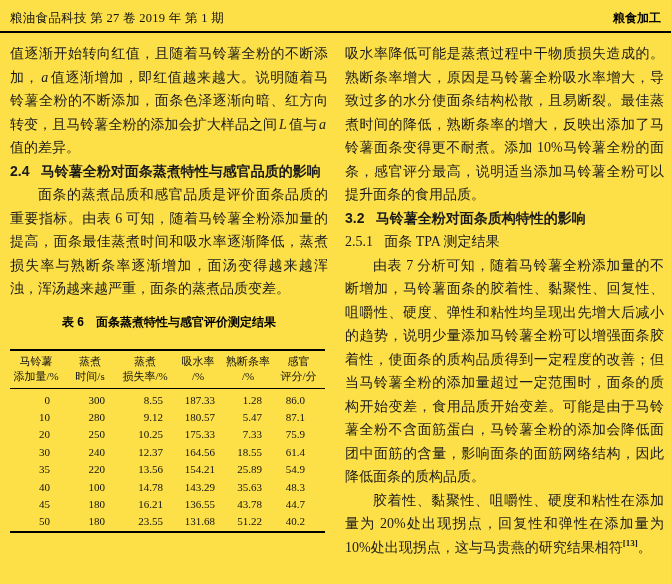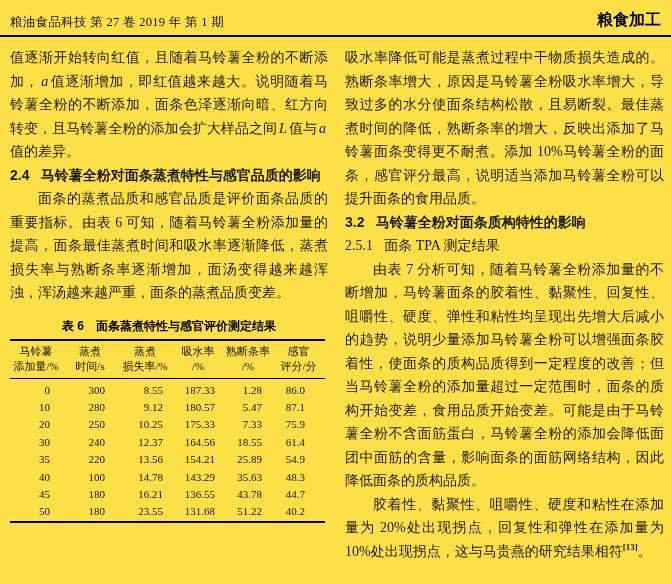--- a/index.html
+++ b/index.html
@@ -22,21 +22,21 @@
     border-bottom: 2px solid #000;
   }
   .journal-info {
     font-size: 12.5px;
     letter-spacing: 0.3px;
     color: #111;
   }
   .section-label {
     font-family: Liberation Serif, serif;
     font-weight: bold;
-    font-size: 16px;
+    font-size: 12px;
     color: #000;
   }
   
   .columns {
     display: flex;
     padding: 9px 7px 0 10px;
     gap: 17px;
   }
   .col { font-size: 14px; line-height: 23.5px; text-align: justify; }
   .col-left  { width: 318px; flex: none; }
@@ -54,21 +54,21 @@
   .h-num { margin-right: 0.8em; }
   .h-plain { font-weight: normal; font-family: "Liberation Serif", "DejaVu Serif", serif; }
   
   .table-block { margin-top: 13px; }
   .table-caption {
     text-align: center;
     font-family: "Liberation Sans", "DejaVu Sans", sans-serif;
     font-weight: bold;
     font-size: 12px;
     line-height: 16px;
-    margin-bottom: 5px;
+    margin-bottom: 19px;
     color: #000;
   }
   .table-caption .cap-label { margin-right: 1em; }
   table.data-table {
     width: 315px;
     border-collapse: collapse;
     table-layout: fixed;
     border-top: 2px solid #000;
     border-bottom: 2.5px solid #000;
     font-size: 11px;

